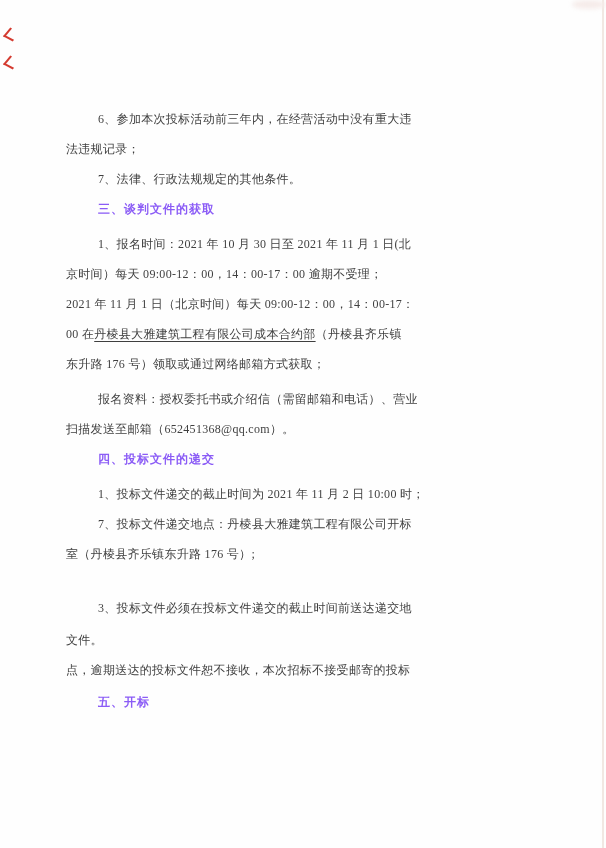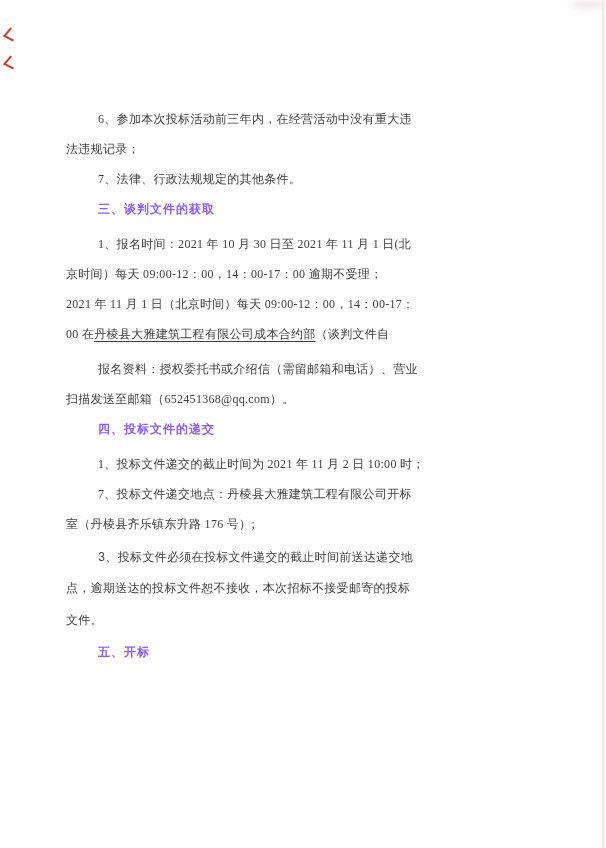--- a/index.html
+++ b/index.html
@@ -22,21 +22,21 @@
     font-size: 12px;
     line-height: 30px;
     letter-spacing: 0.3px;
     color: #3f3f3f;
     white-space: nowrap;
   }
   p.indent { padding-left: 32px; }
   p.bold { font-weight: bold; color: #8b5cf6; letter-spacing: 1px; }
   p.gap2 { margin-top: 2px; }
   p.gap5 { margin-top: 5px; }
-  p.gap8 { margin-top: 4px; font-family: Liberation Mono, monospace; }
+  p.gap8 { margin-top: 24px; }
   .u {
     text-decoration: underline;
     text-underline-offset: 3px;
   }
   
   .red-mark {
     position: absolute;
     width: 9px;
     height: 9px;
     border-left: 2px solid #d43b30;
@@ -72,26 +72,27 @@
   <span class="corner-smudge"></span>
 
   <div class="content">
     <p class="line indent">6、参加本次投标活动前三年内，在经营活动中没有重大违</p>
     <p class="line">法违规记录；</p>
     <p class="line indent">7、法律、行政法规规定的其他条件。</p>
     <p class="line indent bold">三、谈判文件的获取</p>
     <p class="line indent gap5">1、报名时间：2021 年 10 月 30 日至 2021 年 11 月 1 日(北</p>
     <p class="line">京时间）每天 09:00-12：00，14：00-17：00 逾期不受理；</p>
     <p class="line">2021 年 11 月 1 日（北京时间）每天 09:00-12：00，14：00-17：</p>
-    <p class="line"><span>00 在</span><span class="u">丹棱县大雅建筑工程有限公司成本合约部</span><span>（谈判文件自</span></p>
+    <p class="line"><span>00 在</span><span class="u">丹棱县大雅建筑工程有限公司成本合约部</span><span>（丹棱县齐乐镇</span></p>
+    <p class="line">东升路 176 号）领取或通过网络邮箱方式获取；</p>
     <p class="line indent gap5">报名资料：授权委托书或介绍信（需留邮箱和电话）、营业</p>
     <p class="line">扫描发送至邮箱（652451368@qq.com）。</p>
     <p class="line indent bold">四、投标文件的递交</p>
     <p class="line indent gap5">1、投标文件递交的截止时间为 2021 年 11 月 2 日 10:00 时；</p>
     <p class="line indent">7、投标文件递交地点：丹棱县大雅建筑工程有限公司开标</p>
     <p class="line">室（丹棱县齐乐镇东升路 176 号）;</p>
     <p class="line indent gap8">3、投标文件必须在投标文件递交的截止时间前送达递交地</p>
+    <p class="line gap2">文件。</p>
     <p class="line">点，逾期送达的投标文件恕不接收，本次招标不接受邮寄的投标</p>
-    <p class="line gap2">文件。</p>
     <p class="line indent bold gap2">五、开标</p>
   </div>
 
 </div>
 
 </body></html>

